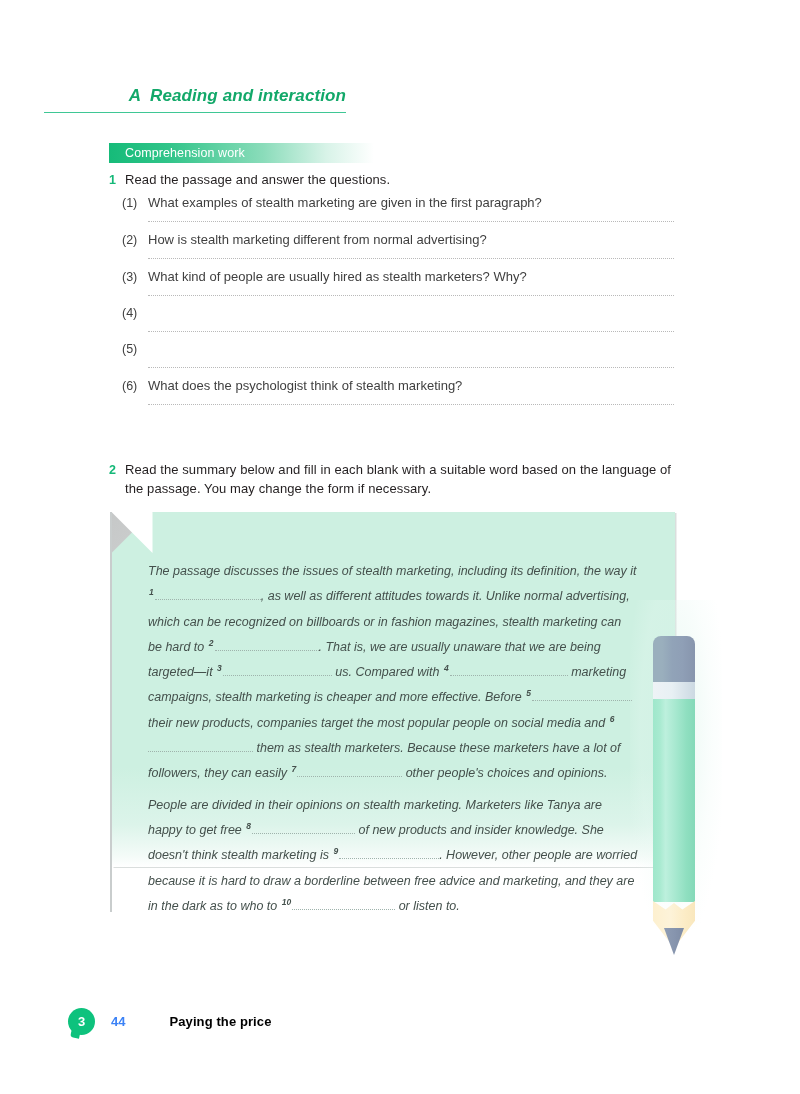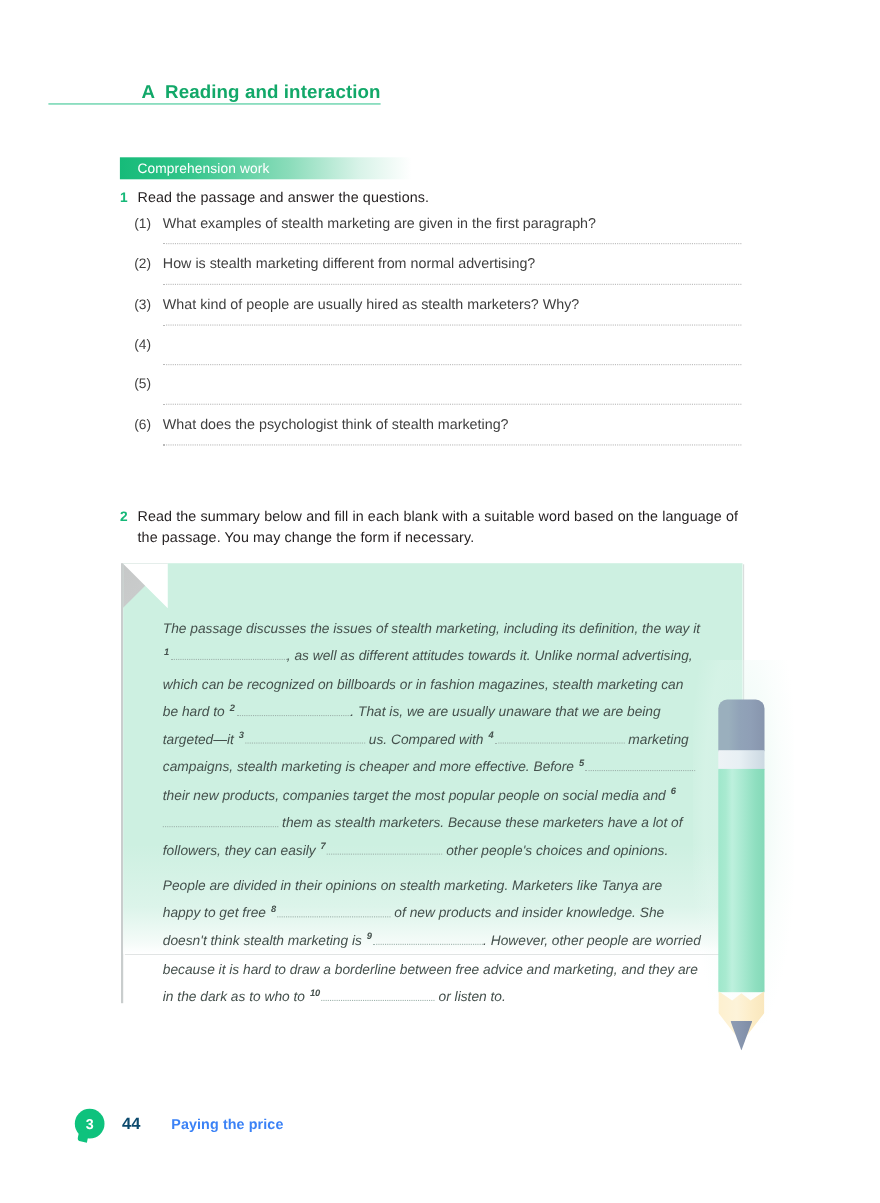--- a/index.html
+++ b/index.html
@@ -11,23 +11,25 @@
     width: 800px; height: 1094px;
     position: relative;
     font-family: "Liberation Sans", sans-serif;
     color: #3c3c3c;
     overflow: hidden;
   }
 
   
   .section-header {
     position: absolute;
-    left: 44px; top: 74px;
+    left: 44px; top: 86px;
     width: 302px;
+    padding-bottom: 6px;
     border-bottom: 1.5px solid #3fc795;
+    font-style: italic;
   }
   .section-header .title {
     display: block;
     text-align: right;
     font-size: 17px;
     font-weight: bold;
     color: #12a869;
     letter-spacing: .1px;
     white-space: pre;
   }
@@ -231,29 +233,29 @@
     position: absolute;
     left: 3px; bottom: -3px;
     width: 9px; height: 9px;
     background: #0ec27d;
     border-radius: 0 0 0 3px;
     transform: rotate(12deg);
   }
   .chapter-bubble span { position: relative; z-index: 2; }
   .page-num {
     margin-left: 16px;
-    font-size: 15px;
-    font-weight: bold;
-    color: #0c4a6e;
+    font-size: 13px;
+    font-weight: bold;
+    color: #3b82f6;
   }
   .footer-title {
-    margin-left: 6px;
-    font-size: 13px;
-    font-weight: bold;
-    color: #3b82f6;
+    margin-left: 22px;
+    font-size: 13px;
+    font-weight: bold;
+    color: #000000;
     letter-spacing: .1px;
     padding-left: 22px;
   }
 </style>
 </head>
 <body>
 
 <div class="section-header">
   <span class="title">A  Reading and interaction</span>
 </div>

